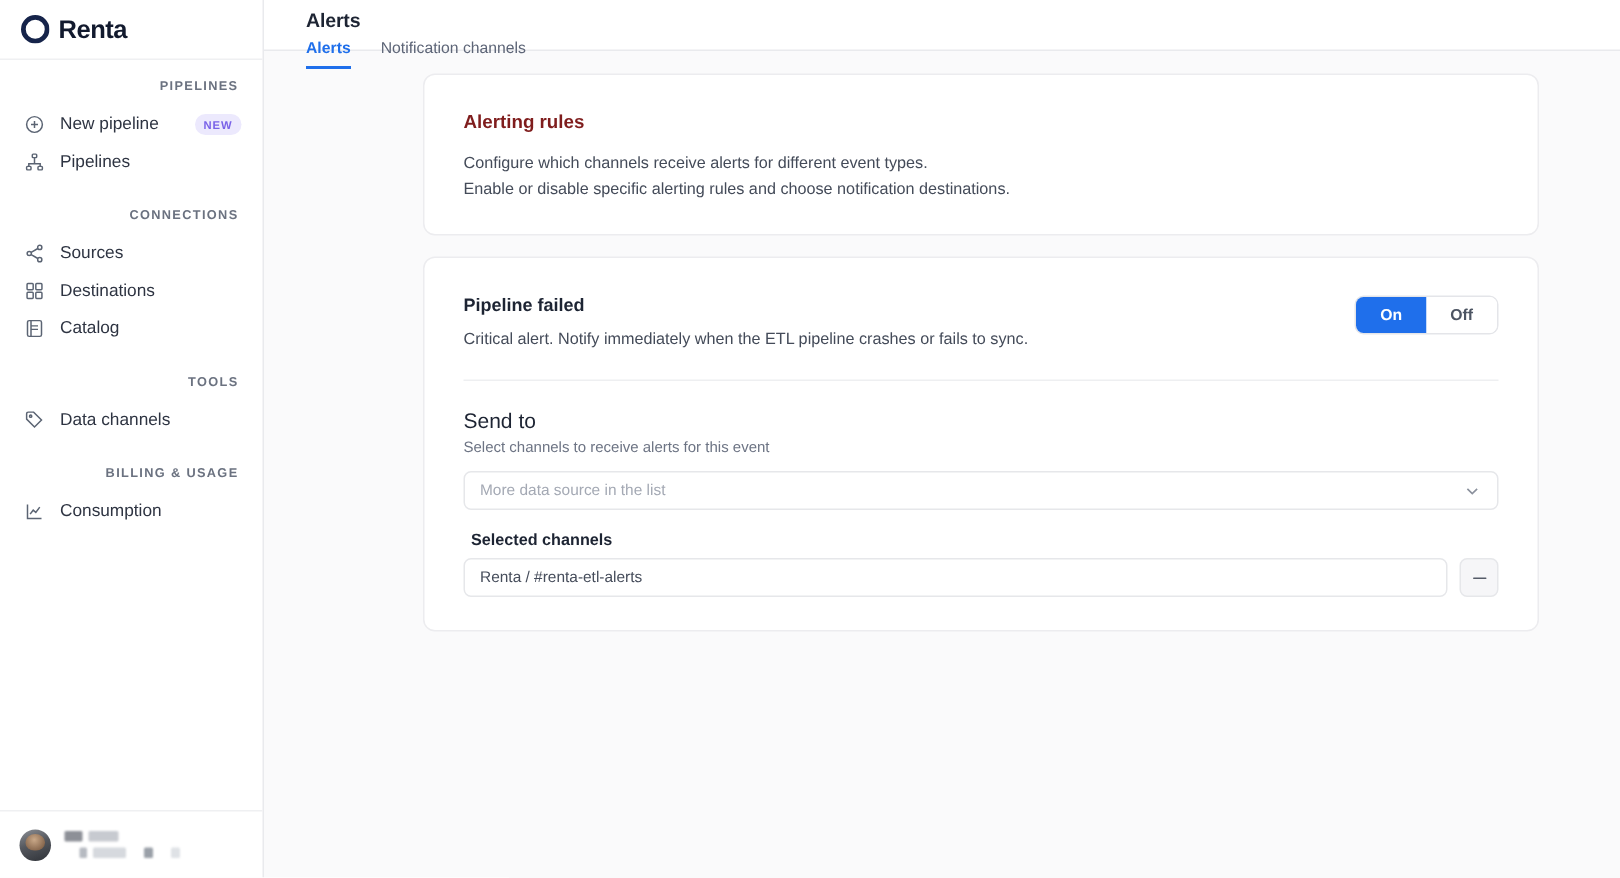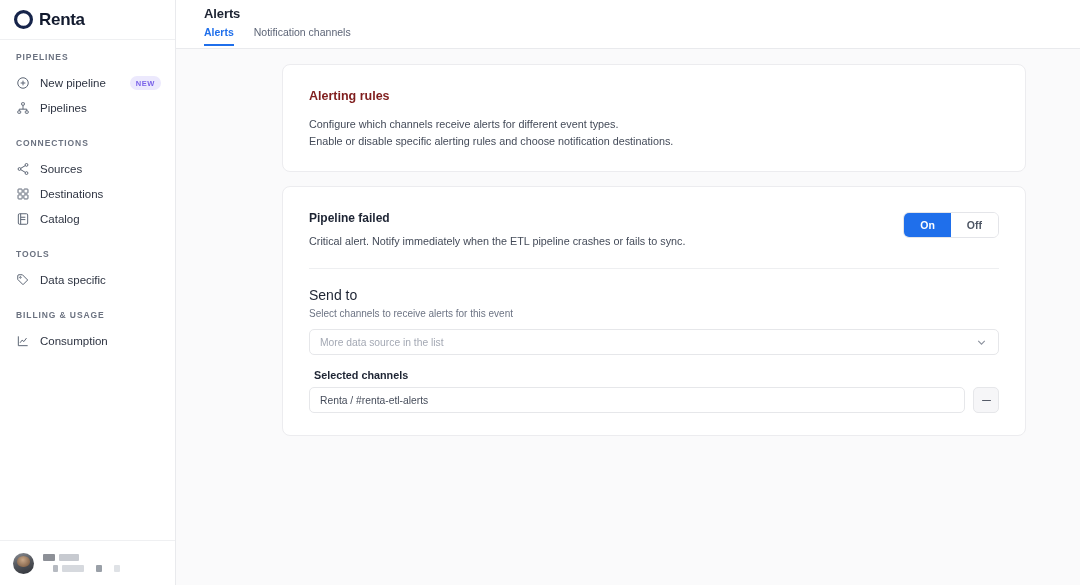--- a/index.html
+++ b/index.html
@@ -24,21 +24,21 @@
     display: flex; align-items: center;
     padding: 0 14px;
     gap: 6px;
     border-bottom: 1px solid #eff0f2;
   }
   .brand-mark { width: 19px; height: 19px; flex: 0 0 19px; }
   .brand-name {
     font-size: 17px; font-weight: 700; color: #121a2e;
     letter-spacing: -0.3px;
   }
-  .nav { flex: 1 1 auto; padding-top: 12px; overflow: hidden; }
+  .nav { flex: 1 1 auto; padding-top: 12px; overflow: hidden; text-align: right; }
   .nav-group-label {
     font-size: 8.5px; font-weight: 700; letter-spacing: 0.9px;
     color: #6b7280; text-transform: uppercase;
     padding: 0 16px; margin-bottom: 8px;
   }
   .nav-group { margin-bottom: 18px; }
   .nav-item {
     display: flex; align-items: center; gap: 10px;
     padding: 6px 16px; height: 25px;
     font-size: 11.5px; color: #2e3442;
@@ -77,21 +77,21 @@
   .redact-wrap { display: flex; flex-direction: column; gap: 4px; }
   .redact-row { display: flex; align-items: center; gap: 4px; }
   .rb { height: 7px; border-radius: 1px; filter: blur(0.6px); }
 
   
   .main { flex: 1 1 auto; height: 585px; display: flex; flex-direction: column; background: #fafafb; }
   .page-head {
     background: #ffffff;
     border-bottom: 1px solid #e9eaed;
     padding: 6px 0 0 28px;
-    height: 49px;
+    height: 34px;
   }
   .page-title { font-size: 13px; font-weight: 700; color: #1d2433; letter-spacing: -0.1px; }
   .tabs { display: flex; gap: 20px; margin-top: 5px; }
   .tab {
     font-size: 10.5px; color: #5d6577;
     padding-bottom: 6px; cursor: pointer;
     border-bottom: 2px solid transparent;
   }
   .tab.active { color: #1f6feb; font-weight: 700; border-bottom-color: #1f6feb; }
 
@@ -242,21 +242,21 @@
 
       <div class="nav-group">
         <div class="nav-group-label">TOOLS</div>
         <div class="nav-item">
           <span class="nav-icon">
             <svg viewBox="0 0 24 24" width="14" height="14" fill="none" stroke="currentColor" stroke-width="1.7">
               <path d="M3 11V5a2 2 0 0 1 2-2h6l9 9-8 8-9-9Z"></path>
               <circle cx="7.6" cy="7.6" r="1.3"></circle>
             </svg>
           </span>
-          <span class="nav-label">Data specific</span>
+          <span class="nav-label">Data channels</span>
         </div>
       </div>
 
       <div class="nav-group">
         <div class="nav-group-label">BILLING &amp; USAGE</div>
         <div class="nav-item">
           <span class="nav-icon">
             <svg viewBox="0 0 24 24" width="14" height="14" fill="none" stroke="currentColor" stroke-width="1.7">
               <path d="M4 4v16h16"></path>
                 <path d="M7 15l3.5-4.5 3 2.5L18 7"></path>

